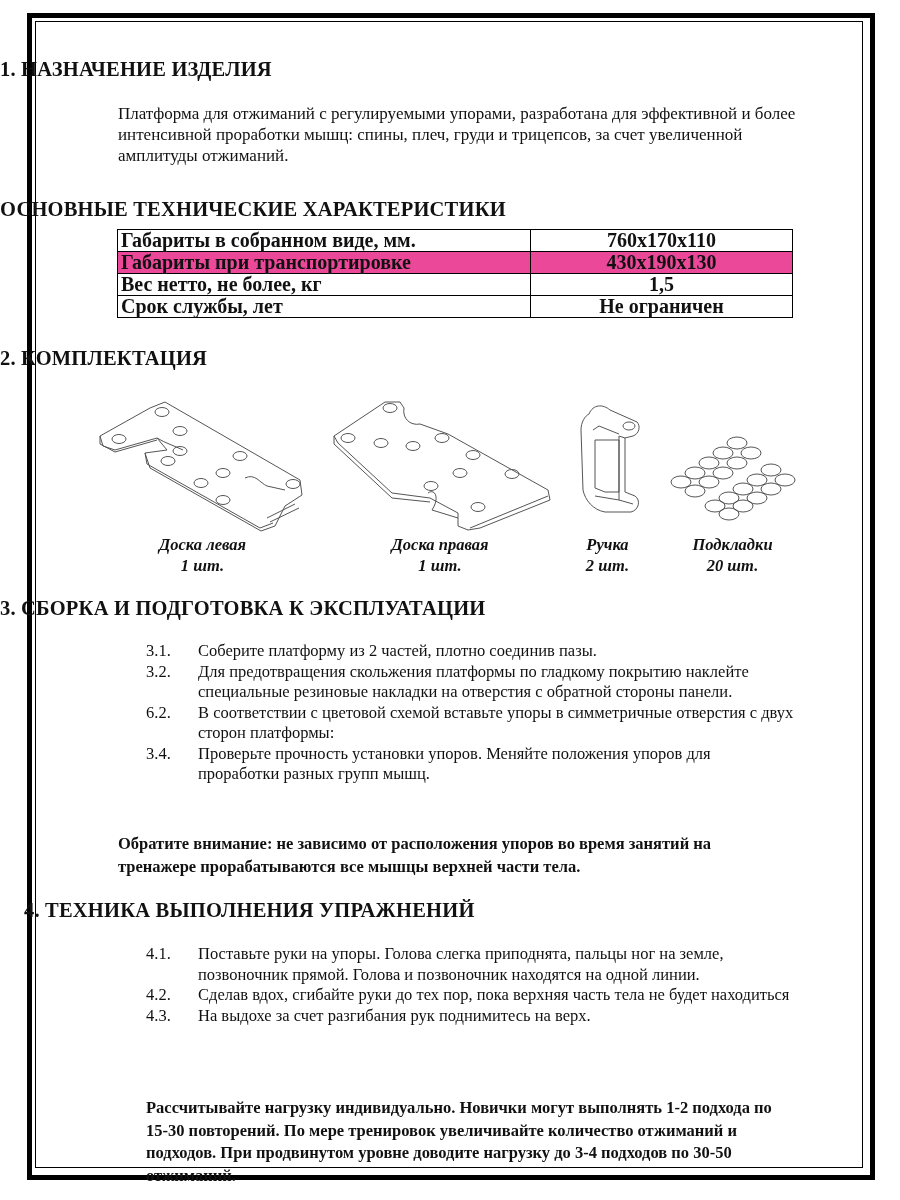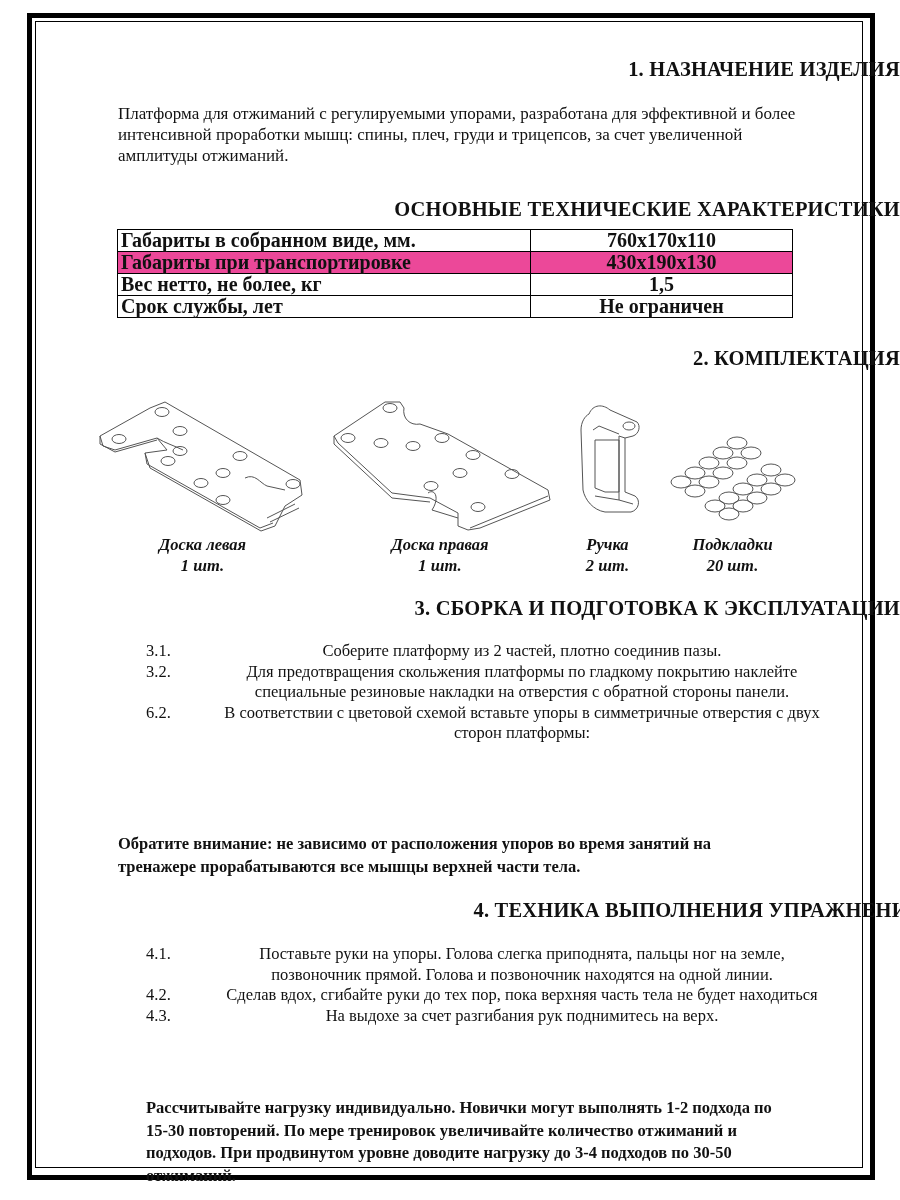--- a/index.html
+++ b/index.html
@@ -4,30 +4,30 @@
 <style>
   html, body { margin: 0; padding: 0; background: #ffffff; }
   body { width: 900px; height: 1200px; position: relative; overflow: hidden;
          font-family: "Liberation Serif", "DejaVu Serif", serif; color: #111; }
   .frame-outer { position: absolute; left: 27px; top: 13px; width: 838px; height: 1157px;
                  border: 5px solid #000; }
   .frame-inner { position: absolute; left: 35px; top: 21px; width: 826px; height: 1145px;
                  border: 1.5px solid #000; }
   .abs { position: absolute; }
   h2 { margin: 0; font-weight: bold; font-size: 20.5px; letter-spacing: 0.2px;
-       position: absolute; left: 0; width: 900px; text-align: right; }
+       position: absolute; left: 0; width: 900px; text-align: left; }
   .para { font-size: 17px; line-height: 21px; }
   table.spec { position: absolute; left: 117px; top: 229px; width: 676px; border-collapse: collapse;
                font-weight: bold; font-size: 20px; }
   table.spec td { border: 1.6px solid #000; height: 21px; padding: 0 3px; line-height: 21px; }
   table.spec td.v { text-align: center; width: 255px; }
   table.spec tr.shade td { background: #ec4899; }
   .kit { position: absolute; text-align: center; font-weight: bold; font-style: italic; font-size: 16.5px; line-height: 21px; }
   ol.steps { list-style: none; margin: 0; padding: 0; position: absolute; font-size: 16.5px; line-height: 20.5px; }
-  ol.steps li { position: relative; padding-left: 52px; text-align: center; }
+  ol.steps li { position: relative; padding-left: 52px; }
   ol.steps li .n { position: absolute; left: 0; top: 0; }
   .note { position: absolute; font-weight: bold; font-size: 16.5px; line-height: 22.5px; margin-top: 31px; }
   svg.ill { position: absolute; overflow: visible; }
   svg.ill * { fill: none; stroke: #555; stroke-width: 1; }
 </style>
 </head>
 <body>
 
 <div class="frame-outer"></div>
 <div class="frame-inner"></div>
@@ -156,20 +156,25 @@
   <li>
     <span class="n">3.2.</span>
     <div>Для предотвращения скольжения платформы по гладкому покрытию наклейте</div>
     <div>специальные резиновые накладки на отверстия с обратной стороны панели.</div>
   </li>
   <li>
     <span class="n">6.2.</span>
     <div>В соответствии с цветовой схемой вставьте упоры в симметричные отверстия с двух</div>
     <div>сторон платформы:</div>
   </li>
+  <li>
+    <span class="n">3.4.</span>
+    <div>Проверьте прочность установки упоров. Меняйте положения упоров для</div>
+    <div>проработки разных групп мышц.</div>
+  </li>
 </ol>
 <div class="note" style="left:118px; top:802px; width:720px;">
   <div>Обратите внимание: не зависимо от расположения упоров во время занятий на</div>
   <div>тренажере прорабатываются все мышцы верхней части тела.</div>
 </div>
 
 <h2 style="top:899px;padding-left:24px;">4.  ТЕХНИКА ВЫПОЛНЕНИЯ УПРАЖНЕНИЙ</h2>
 <ol class="steps" style="left:146px; top:944px; width:700px;">
   <li>
     <span class="n">4.1.</span>

